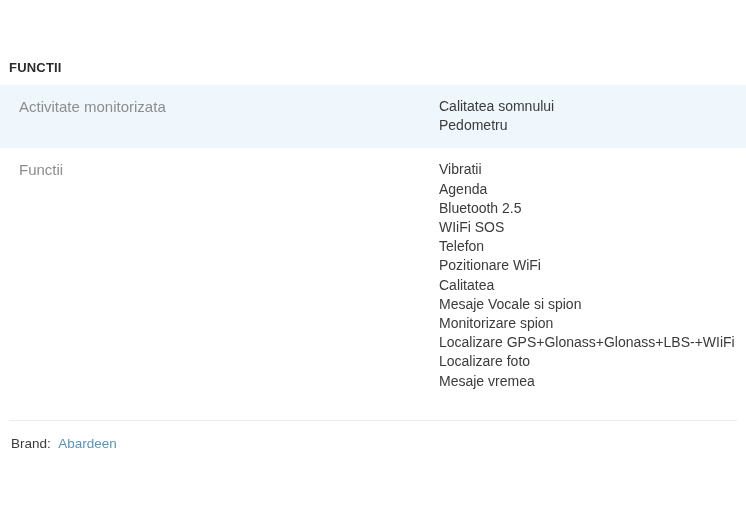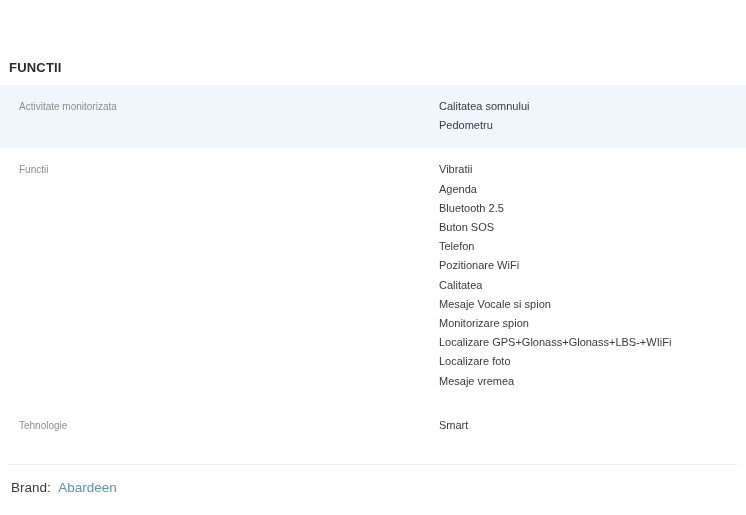--- a/index.html
+++ b/index.html
@@ -48,27 +48,27 @@
   .spec-table td {
     vertical-align: top;
     padding: 12px 0 13px 0;
     border: none;
   }
 
   .spec-table td.label {
     width: 420px;
     padding-left: 19px;
     color: #8d8d8d;
-    font-size: 10px;
+    font-size: 15px;
     line-height: 19px;
   }
 
   .spec-table td.value {
     color: #3b3b3b;
-    font-size: 11px;
+    font-size: 14px;
     line-height: 19.2px;
     padding-left: 0px;
   }
 
   .value .vline {
     display: block;
     white-space: nowrap;
   }
 
   .footer-divider {
@@ -106,35 +106,29 @@
             <span class="vline">Calitatea somnului</span>
             <span class="vline">Pedometru</span>
           </td>
         </tr>
         <tr>
           <td class="label">Functii</td>
           <td class="value">
             <span class="vline">Vibratii</span>
             <span class="vline">Agenda</span>
             <span class="vline">Bluetooth 2.5</span>
-            <span class="vline">Buton SOS</span>
+            <span class="vline">WIiFi SOS</span>
             <span class="vline">Telefon</span>
             <span class="vline">Pozitionare WiFi</span>
             <span class="vline">Calitatea</span>
             <span class="vline">Mesaje Vocale si spion</span>
             <span class="vline">Monitorizare spion</span>
             <span class="vline">Localizare GPS+Glonass+Glonass+LBS-+WIiFi</span>
             <span class="vline">Localizare foto</span>
             <span class="vline">Mesaje vremea</span>
-          </td>
-        </tr>
-        <tr>
-          <td class="label">Tehnologie</td>
-          <td class="value">
-            <span class="vline">Smart</span>
           </td>
         </tr>
       </tbody>
   </table>
 
   <hr class="footer-divider">
 
   <div class="brand-line">
     <span>Brand:</span>
     <span>&nbsp;</span><a class="brand-link" href="#">Abardeen</a>

